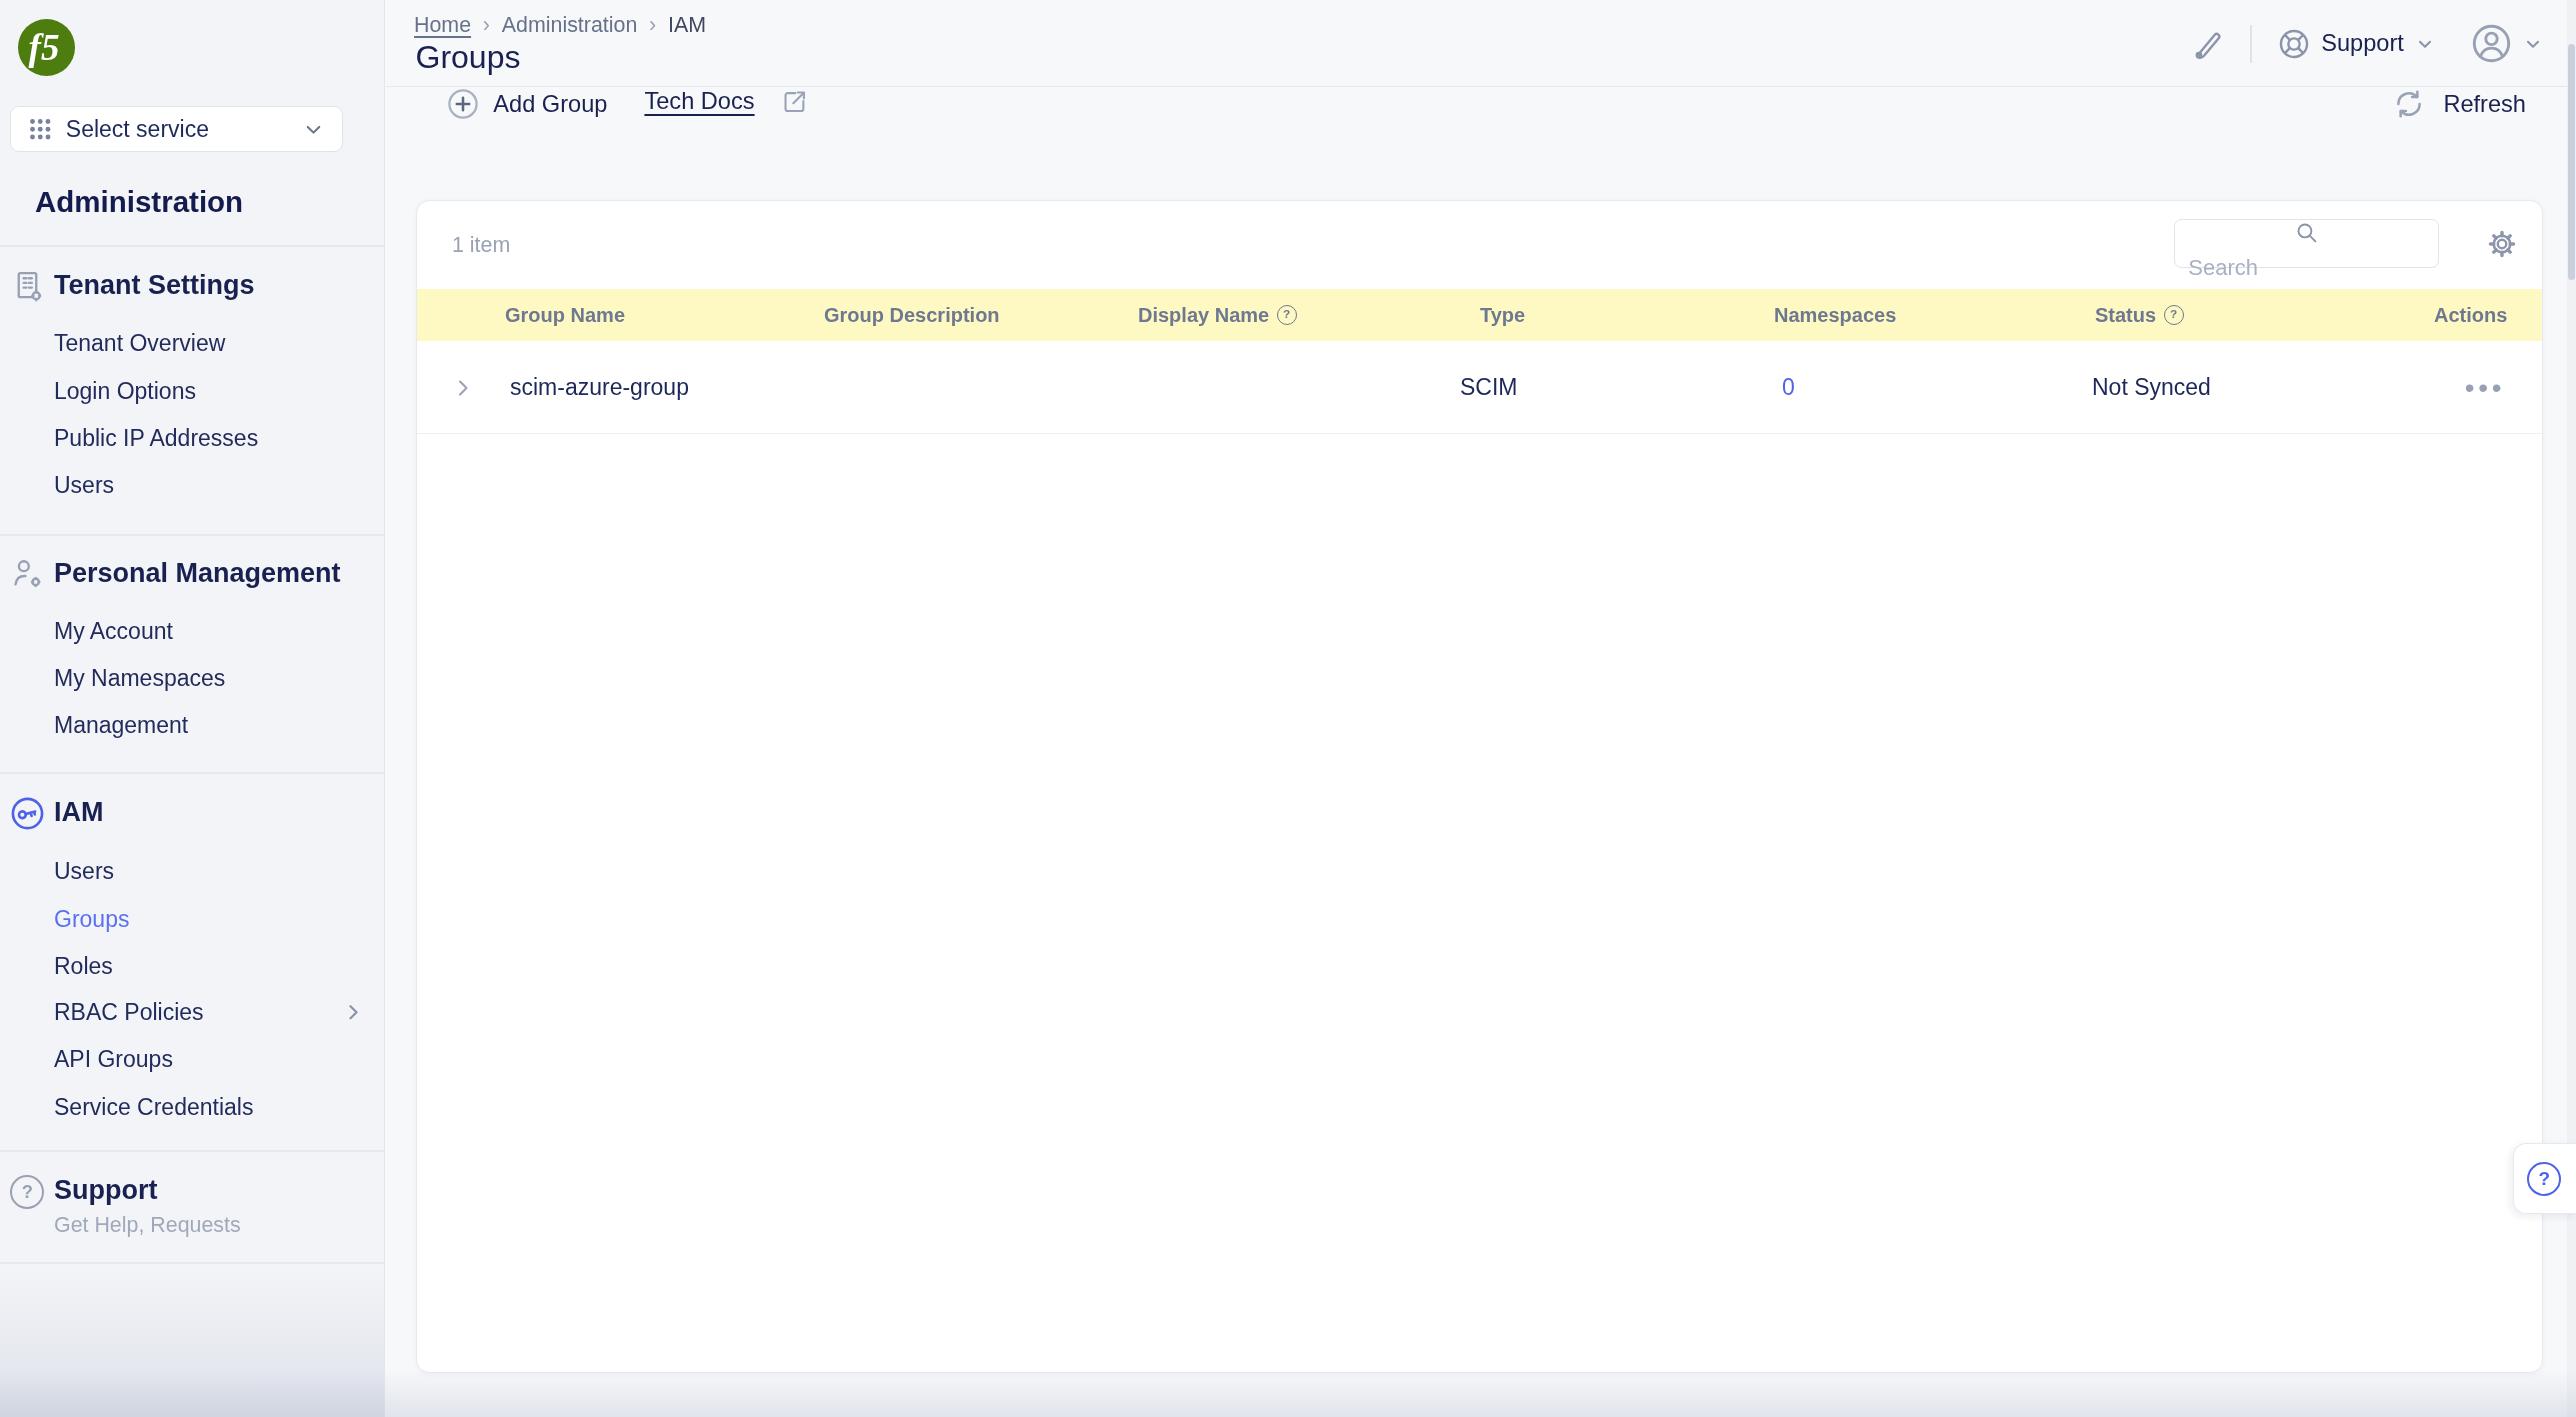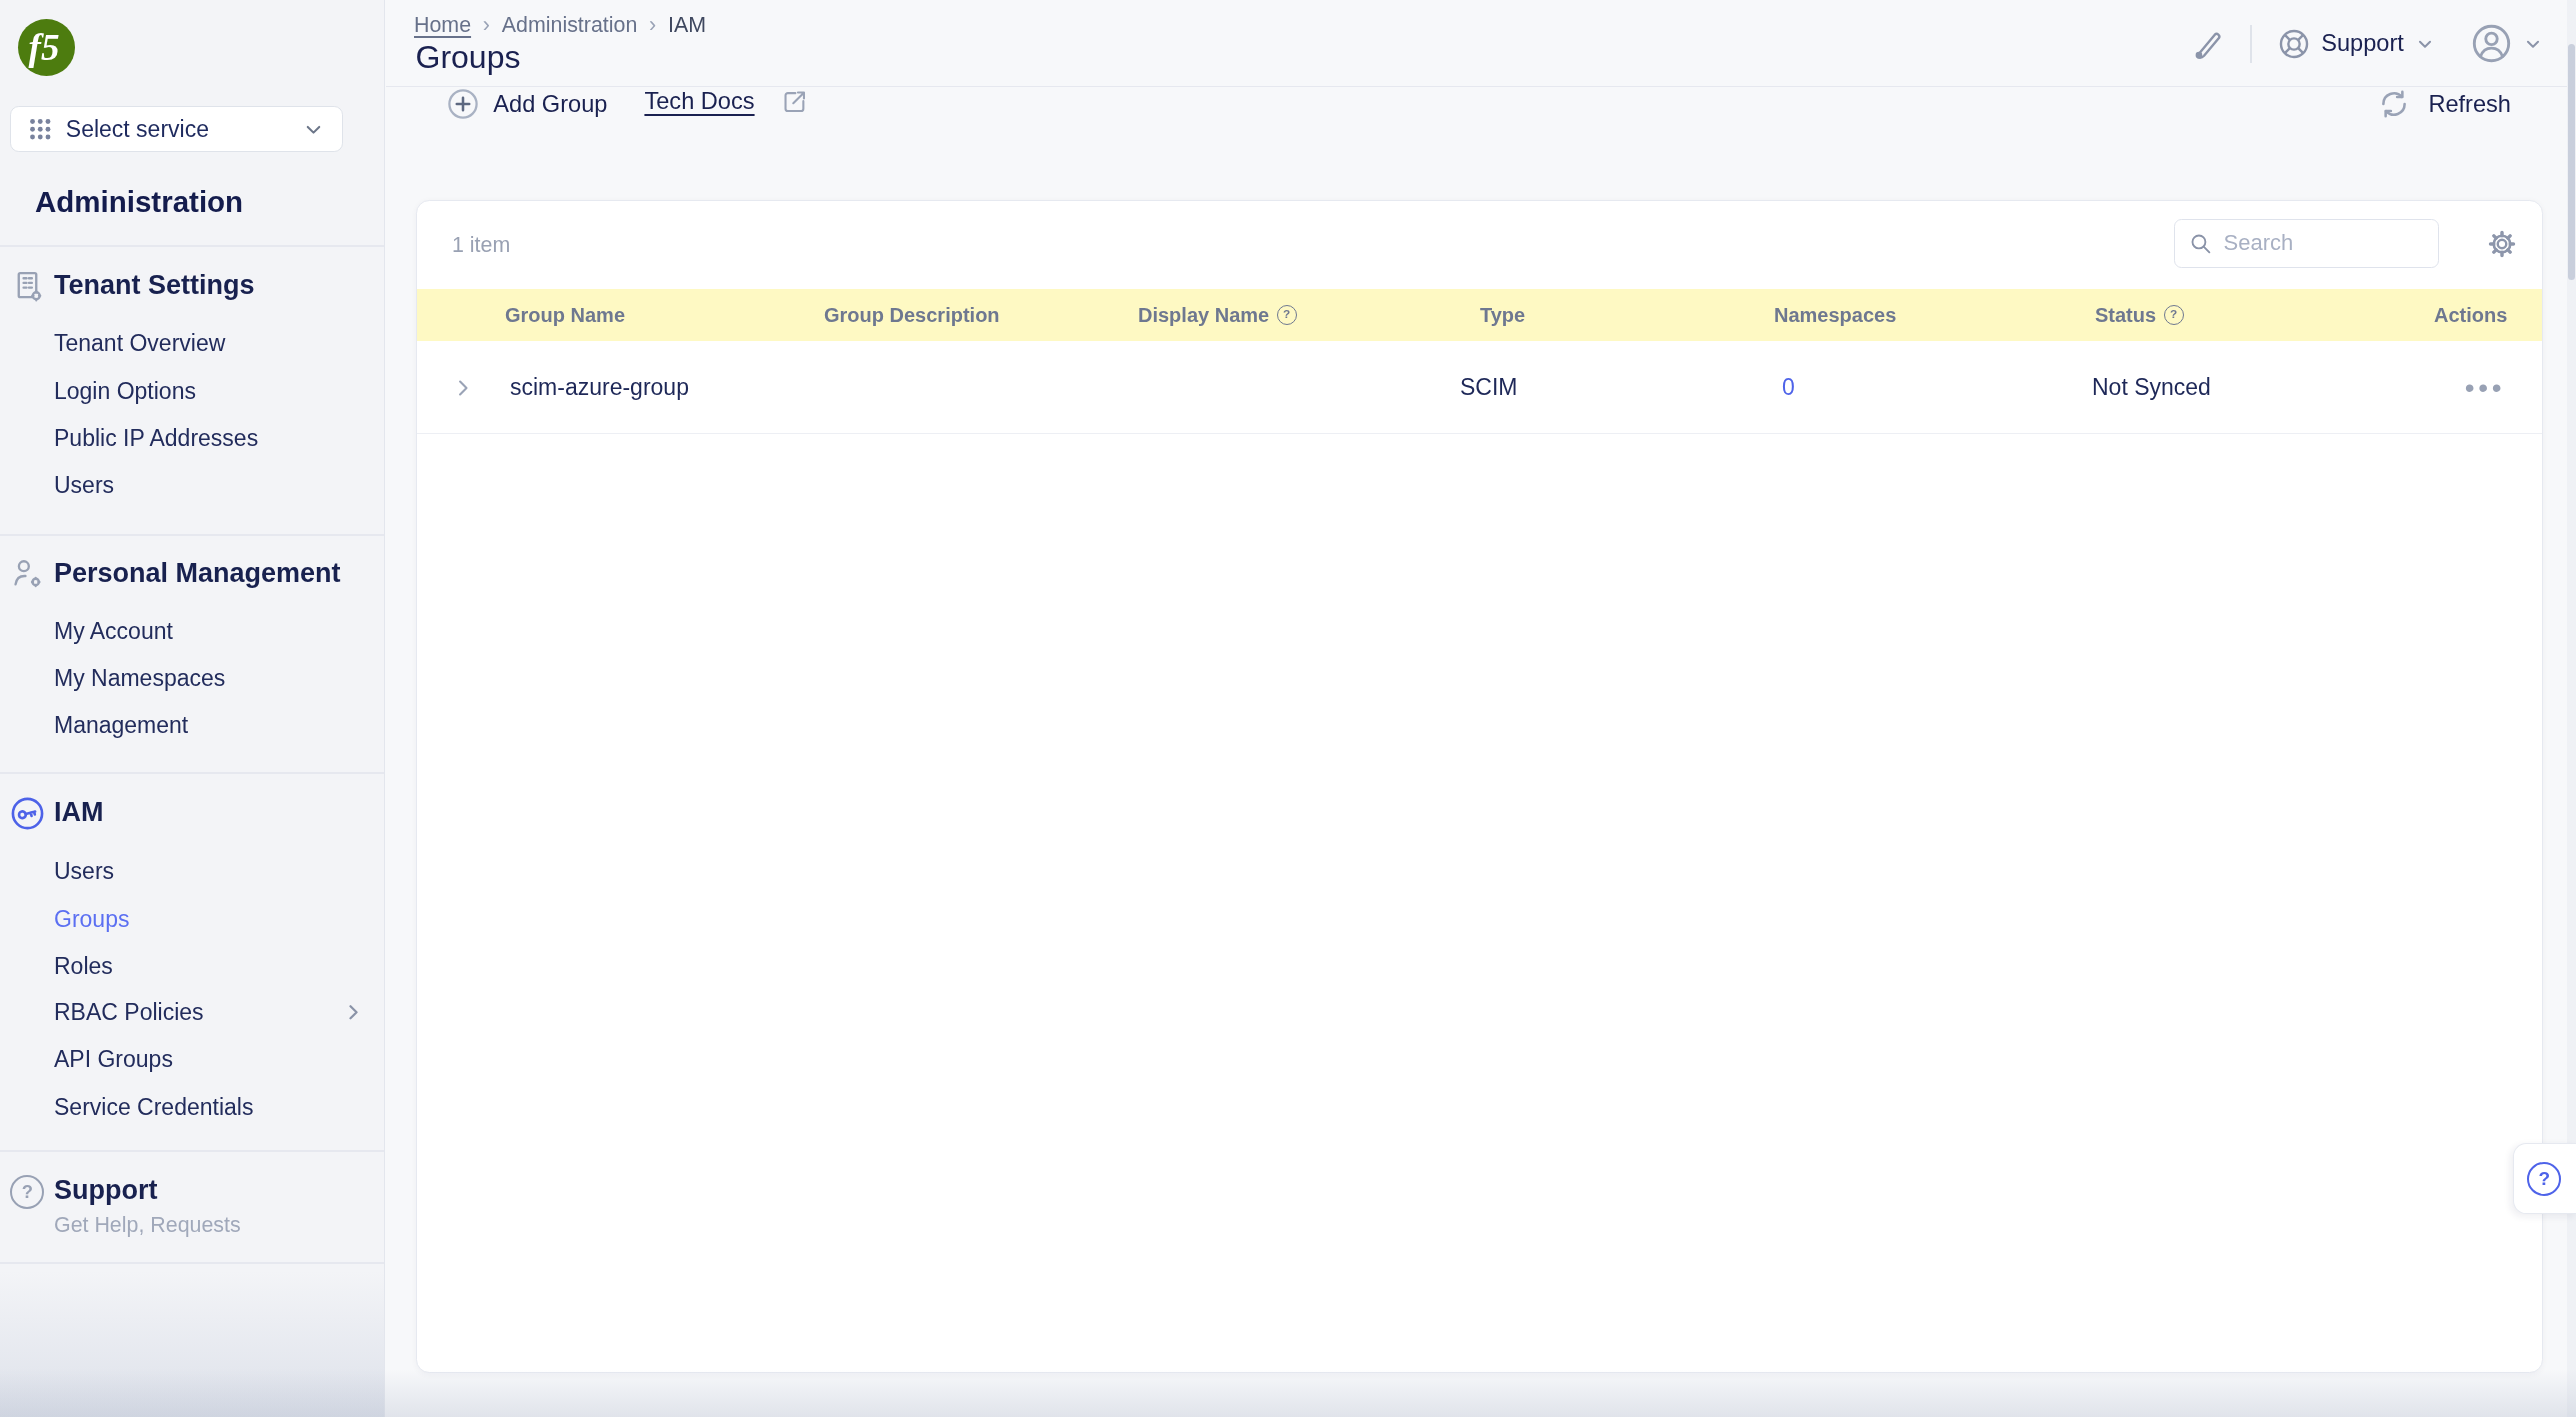--- a/index.html
+++ b/index.html
@@ -65,37 +65,37 @@
   .support-menu { display:flex; align-items:center; gap:10.3px; cursor:pointer; }
   .support-menu .txt { font-size:23.6px; color:#1a2150; }
   .account-menu { display:flex; align-items:center; gap:8.8px; margin-left:34px; cursor:pointer; color:#98a1b4; }
 
   .action-bar { position:relative; height:113px; display:flex; align-items:flex-start; padding-left:60px; }
   .add-group { display:flex; align-items:center; gap:13.3px; cursor:pointer; }
   .add-group .txt { font-size:23.6px; font-weight:500; color:#1a2150; }
   .tech-docs { display:flex; align-items:center; gap:25px; margin-left:37px; cursor:pointer; }
   .tech-docs .txt { font-size:23.6px; font-weight:500; color:#1a2150; text-decoration:underline; text-underline-offset:5.2px; text-decoration-thickness:1.5px; }
   .tech-docs .ext { color:#9aa3b6; }
-  .refresh { margin-left:auto; margin-right:65px; display:flex; align-items:center; gap:17px; cursor:pointer; }
+  .refresh { margin-left:auto; margin-right:50px; display:flex; align-items:center; gap:17px; cursor:pointer; }
   .refresh .txt { font-size:23.6px; color:#1a2150; }
   .refresh .ric { color:#9aa3b6; }
 
   
   .card {
     position:relative; margin-left:30px; width:2127px; height:1173px;
     background:#fff; border:1.5px solid #e6e9f0; border-radius:13.3px;
     box-shadow:0 1.5px 5.9px rgba(25,35,70,0.04);
     overflow:hidden;
   }
   .card-toolbar { position:absolute; left:0; top:0; right:0; height:88px; }
   .item-count { position:absolute; left:35px; top:32px; font-size:21.4px; color:#99a1b3; }
   .search-box {
     position:absolute; right:103px; top:17.7px; width:265px; height:49px;
     border:1.5px solid #dfe3ec; border-radius:7.4px; background:#fff;
-    display:flex; align-items:center; padding:0 13.3px; gap:10.3px;
+    display:flex; align-items:center; padding:0 13.3px; gap:10.3px;flex-direction:column;
   }
   .search-box svg { color:#8a93a8; flex:none; }
   .search-box input { border:none; outline:none; width:100%; font-size:22px;
     font-family:inherit; color:#1a2150; background:transparent; }
   .search-box input::placeholder { color:#a8b0c3; }
   .tbl-gear { position:absolute; right:23.6px; top:26.5px; color:#8d96ab; cursor:pointer; }
 
   .thead { position:absolute; left:0; top:88px; width:100%; height:52px; background:#fef9c3; }
   .th { position:absolute; top:0; height:52px; display:flex; align-items:center; gap:7.4px;
         font-size:20px; font-weight:700; color:#6e7890; white-space:nowrap; }

